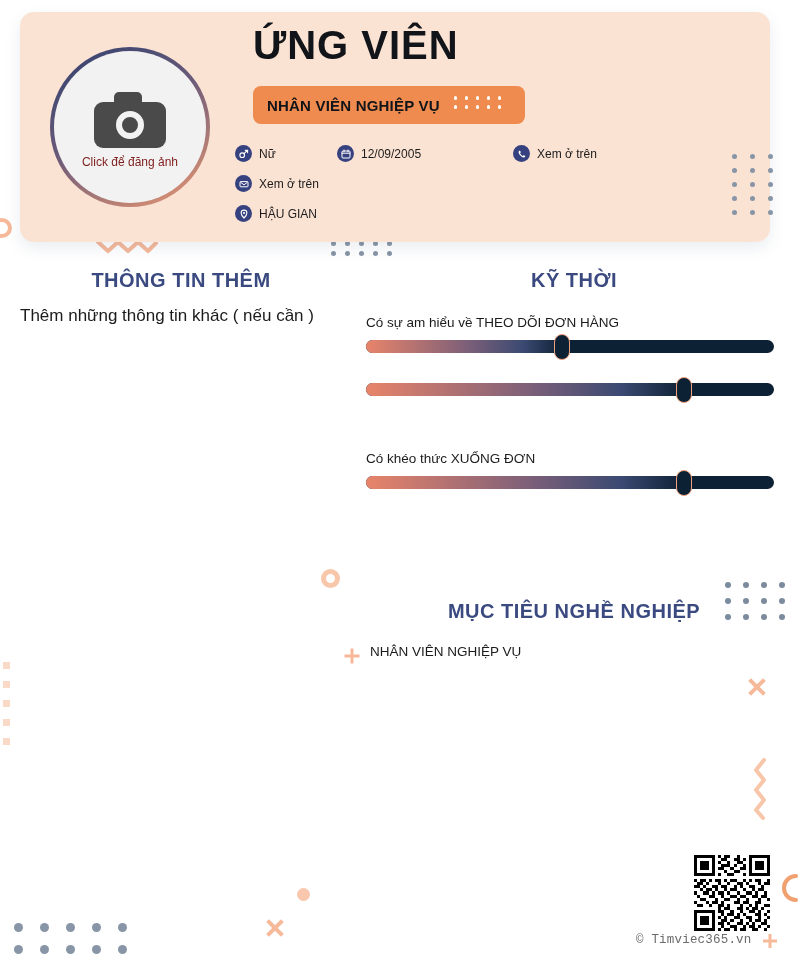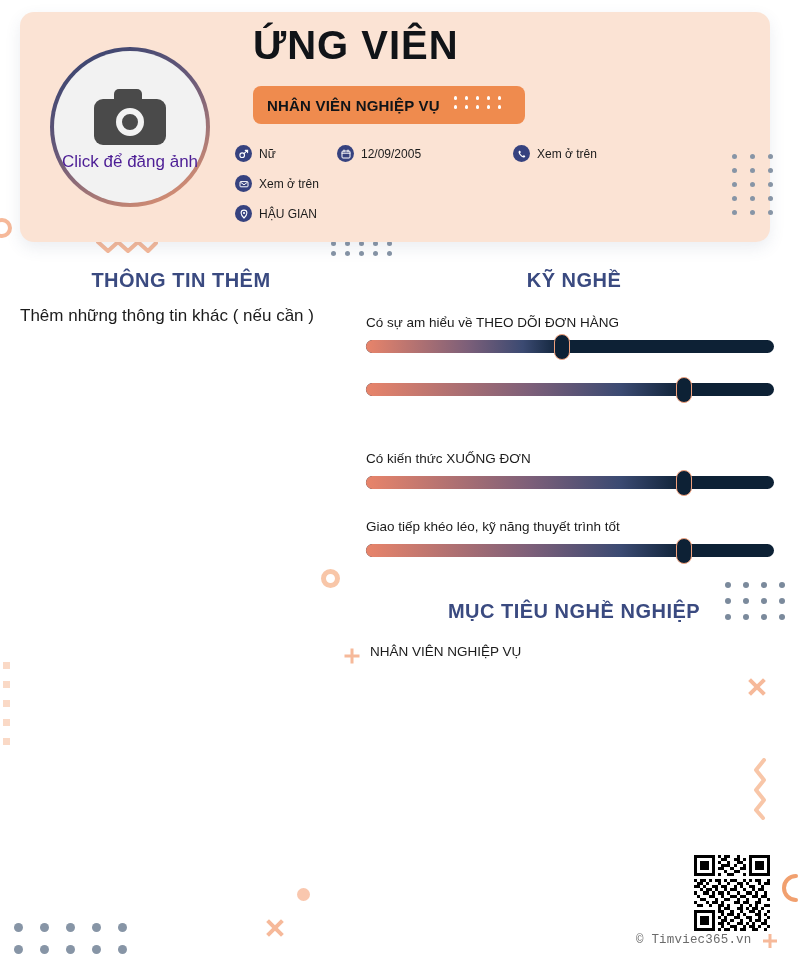--- a/index.html
+++ b/index.html
@@ -62,21 +62,21 @@
     background: #4a4a4a; border-radius: 9px;
   }
   .cam-bump {
     position: absolute; left: 20px; top: 0; width: 28px; height: 14px;
     background: #4a4a4a; border-radius: 5px 5px 0 0;
   }
   .cam-lens {
     position: absolute; left: 22px; top: 19px; width: 28px; height: 28px;
     border-radius: 50%; border: 6px solid #f2f2f2;
   }
-  .avatar-label { font-size: 17px; color: #4c1d95; margin-top: 5px; }
+  .avatar-label { font-size: 12px; color: #7f1d1d; margin-top: 5px; }
 
   .name {
     position: absolute; left: 233px; top: 12px;
     font-size: 40px; font-weight: bold; letter-spacing: 1px;
     color: #111418; line-height: 1.05;
   }
   .badge {
     position: absolute; left: 233px; top: 74px; height: 38px;
     min-width: 272px; background: #ef8b4e; border-radius: 8px;
     display: flex; align-items: center; gap: 14px; padding: 0 14px;
@@ -311,52 +311,45 @@
             <circle cx="5" cy="4" r="1.1" fill="#fff"></circle>
           </svg>
       </span>
       <span class="infotext">HẬU GIAN</span>
     </div>
   </div>
 
   <div class="sec-title" style="left:20px; top:269px; width:322px;">THÔNG TIN THÊM</div>
   <div class="body-text" style="left:20px; top:306px;">Thêm những thông tin khác ( nếu cần )</div>
 
-  <div class="sec-title" style="left:370px; top:269px; width:408px;">KỸ NGHỀ</div>
+  <div class="sec-title" style="left:370px; top:269px; width:408px;">KỸ THỜI</div>
 
   <div class="skill" style="top:315px;">
     <div class="skill-label">Có sự am hiểu về THEO DÕI ĐƠN HÀNG</div>
     <div class="bar">
       <div class="bar-fill" style="width: 48%;"></div>
       <div class="thumb" style="left: 48%;"></div>
     </div>
   </div>
 
   <div class="skill" style="top:383px;">
     <div class="bar">
       <div class="bar-fill" style="width: 78%;"></div>
       <div class="thumb" style="left: 78%;"></div>
     </div>
   </div>
 
   <div class="skill" style="top:451px;">
-    <div class="skill-label">Có kiến thức XUỐNG ĐƠN</div>
+    <div class="skill-label">Có khéo thức XUỐNG ĐƠN</div>
     <div class="bar">
       <div class="bar-fill" style="width: 78%;"></div>
       <div class="thumb" style="left: 78%;"></div>
     </div>
   </div>
 
-  <div class="skill" style="top:519px;">
-    <div class="skill-label">Giao tiếp khéo léo, kỹ năng thuyết trình tốt</div>
-    <div class="bar">
-      <div class="bar-fill" style="width: 78%;"></div>
-      <div class="thumb" style="left: 78%;"></div>
-    </div>
-  </div>
 
   <div class="sec-title" style="left:370px; top:600px; width:408px;">MỤC TIÊU NGHỀ NGHIỆP</div>
 
   <div class="plusmark" style="left:344px; top:648px; width:15px; height:15px;"></div>
   <div class="obj-item" style="left:370px; top:644px;">NHÂN VIÊN NGHIỆP VỤ</div>
 
   <div class="qr">
     <svg width="76" height="76" viewBox="0 0 25 25" shape-rendering="crispEdges">
       <rect width="25" height="25" fill="#fff"></rect>
       <g fill="#000">

